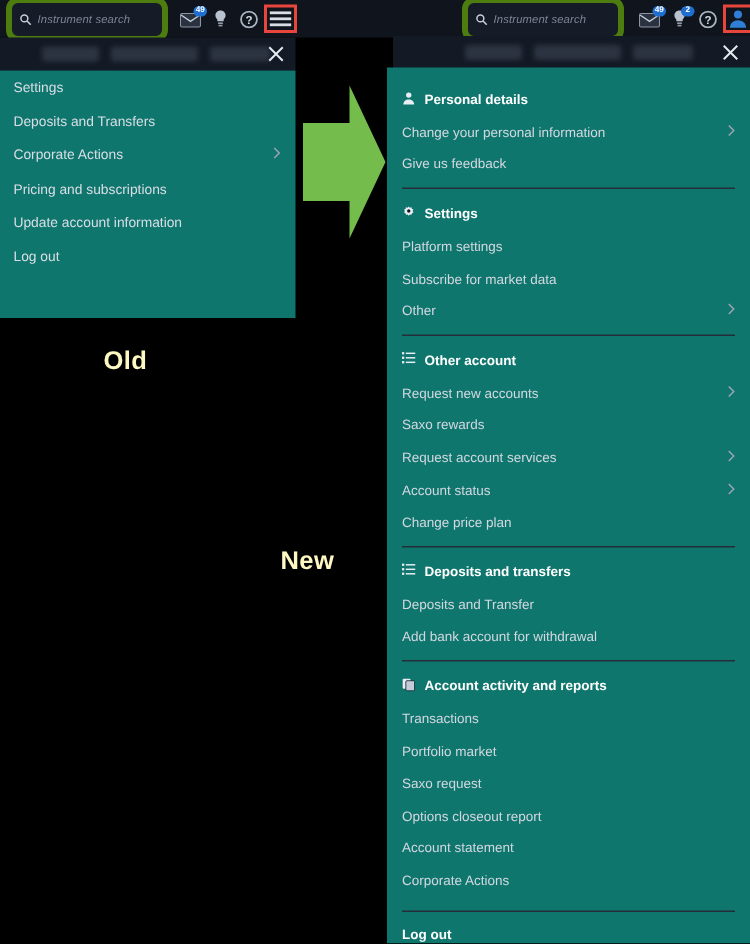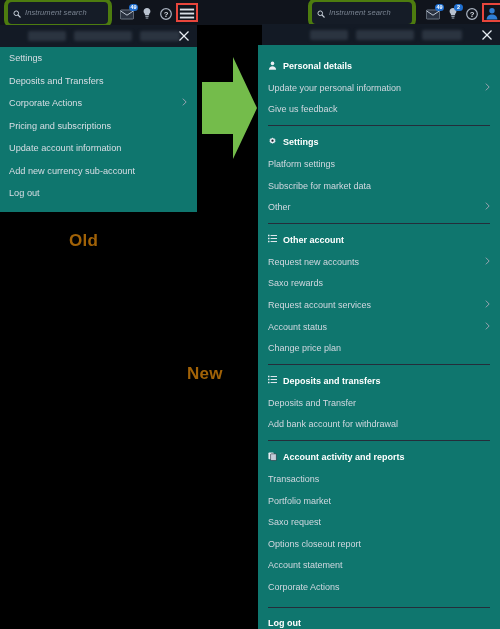--- a/index.html
+++ b/index.html
@@ -72,21 +72,21 @@
     display: flex; align-items: center; gap: 6px;
     padding-left: 10px; height: 22px;
     font-size: 9px; font-weight: bold; color: #ffffff;
   }
   #new-panel .row { height: 21.6px; padding-left: 10px; font-size: 9px; color: #d2d8e0; }
   .divider { height: 1px; background: #242d3a; margin: 5px 10px 5px 10px; }
   .logout { font-weight: bold; color: #ffffff !important; }
 
   
   .anno {
-    position: absolute; color: #a16207;
+    position: absolute; color: #fef9c3;
     font-weight: bold; font-size: 17px; letter-spacing: .3px;
   }
   #arrow { position: absolute; left: 200px; top: 56px; }
 </style>
 </head>
 <body>
 
 <div id="root">
 
   <div class="topbar" style="left:0; width:258px;">
@@ -158,23 +158,20 @@
           </svg>
       </span>
     </div>
     <div class="row">
       <span>Pricing and subscriptions</span>
     </div>
     <div class="row">
       <span>Update account information</span>
     </div>
     <div class="row">
-      <span>Add new currency sub-account</span>
-    </div>
-    <div class="row">
       <span>Log out</span>
     </div>
   </div>
 
   <div id="arrow">
     <svg width="58" height="104" viewBox="0 0 58 104">
       <path d="M2 26 L33 26 L33 1 L57 52 L33 103 L33 78 L2 78 Z" fill="#74bc4b"></path>
     </svg>
   </div>
   <div class="anno" style="left:69px; top:231px;">Old</div>
@@ -239,21 +236,21 @@
     <div class="sec-head" style="margin-top:10px;">
       <span>
         <svg width="9" height="9" viewBox="0 0 12 12">
             <circle cx="6" cy="3.2" r="2.4" fill="#e9eef4"></circle>
             <path d="M1.2 11.5c0-2.8 2.2-4.5 4.8-4.5s4.8 1.7 4.8 4.5z" fill="#e9eef4"></path>
           </svg>
       </span>
       <span>Personal details</span>
     </div>
     <div class="row">
-      <span>Update your personal information</span>
+      <span>Change your personal information</span>
       <span class="chev"><svg width="5" height="9" viewBox="0 0 6 10">
             <path d="M1 1 L5 5 L1 9" fill="none" stroke="#9aa4b1" stroke-width="1.2"></path>
           </svg></span>
     </div>
     <div class="row">
       <span>Give us feedback</span>
     </div>
     <div class="divider"></div>
 
     <div class="sec-head">

